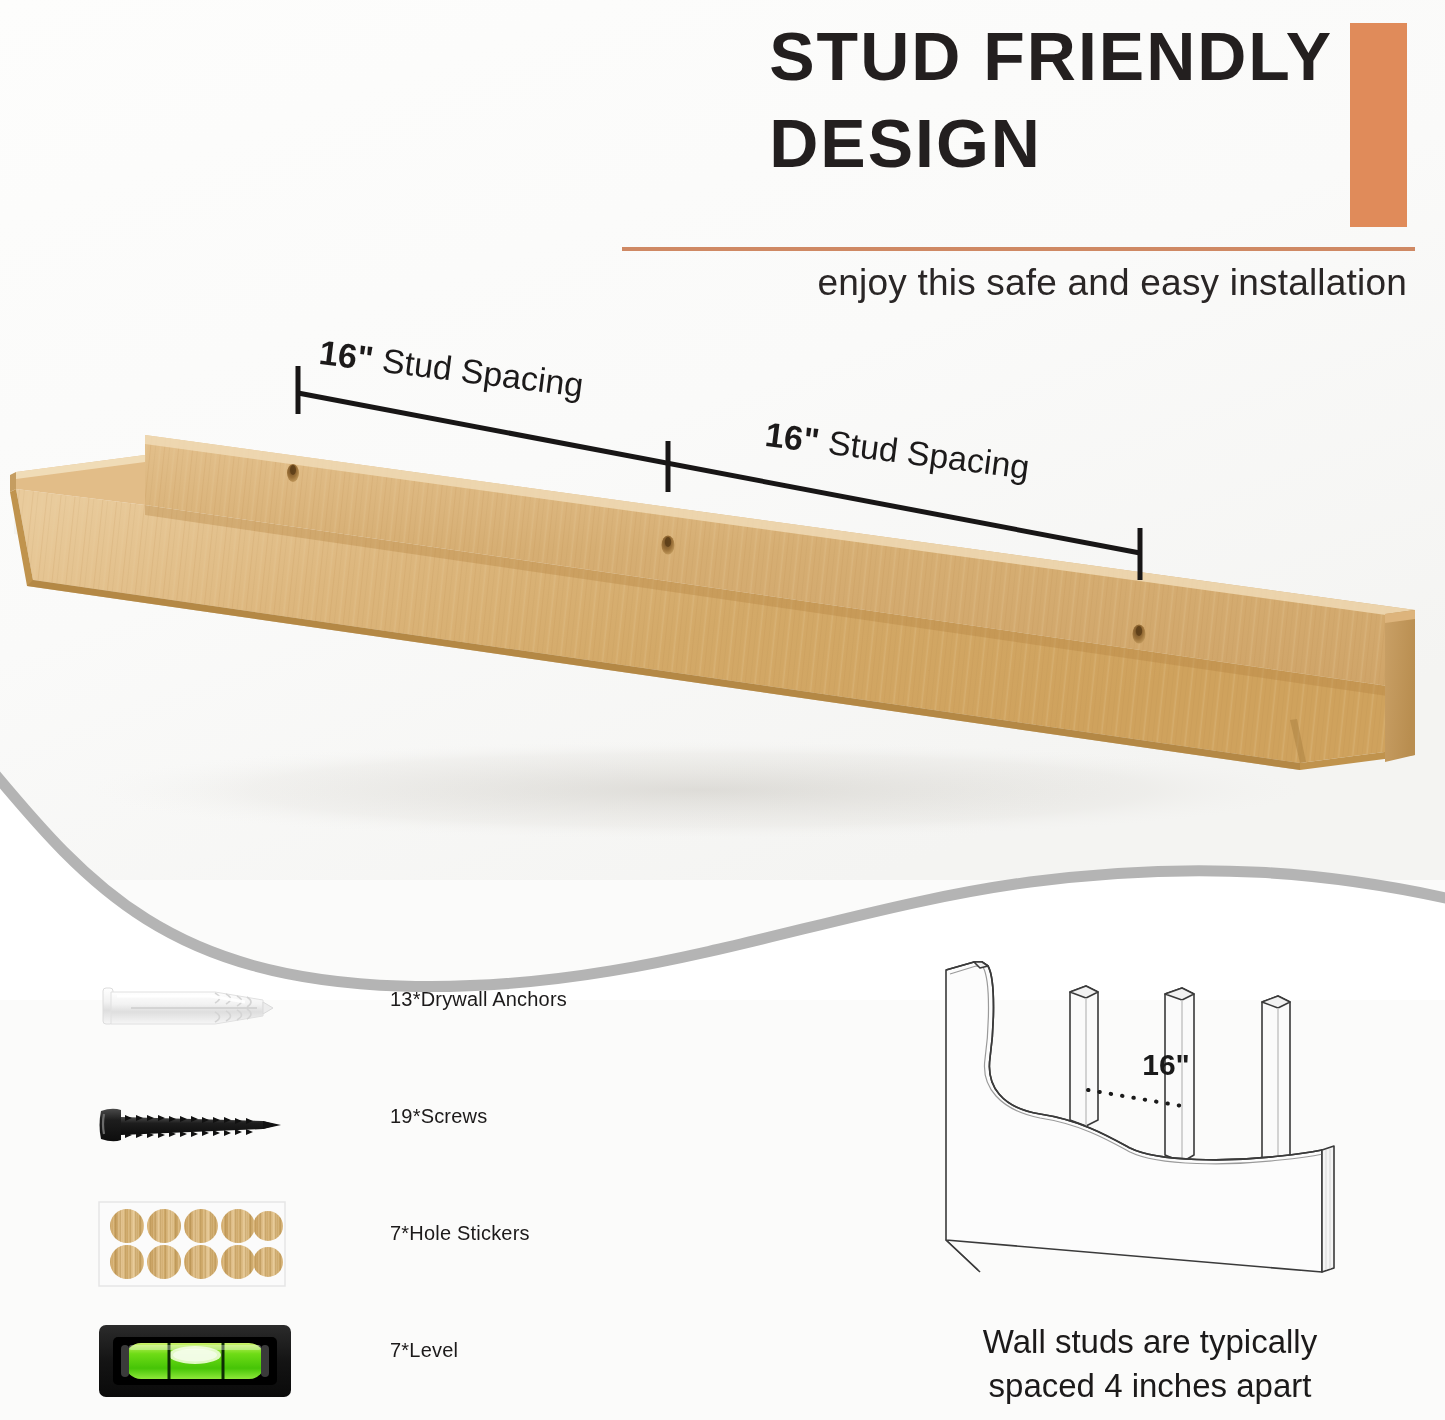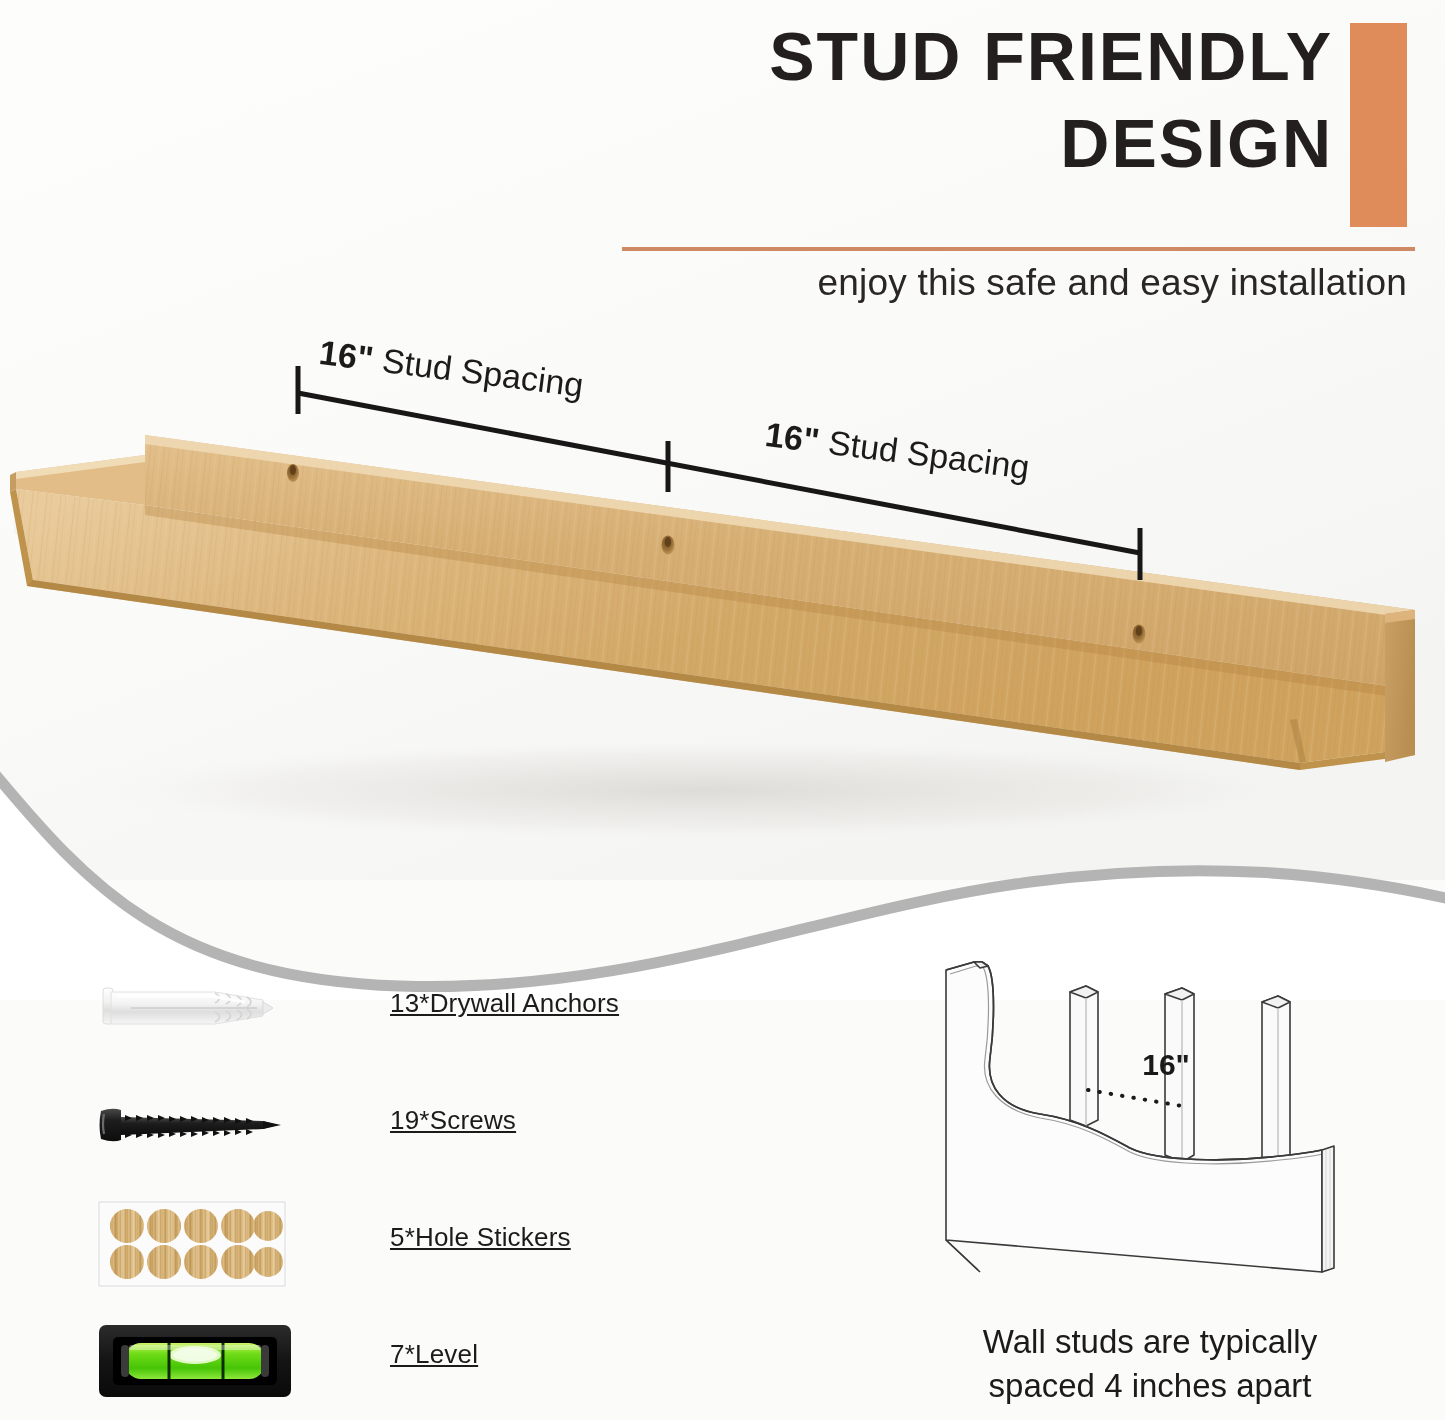--- a/index.html
+++ b/index.html
@@ -7,21 +7,21 @@
     width:1445px;height:1420px;
     background:#fbfbfa;
     font-family:"Liberation Sans", sans-serif;
     overflow:hidden;
     position:relative;
   }
   .stage{position:absolute;inset:0;width:1445px;height:1420px;overflow:hidden;}
 
   
   .header{position:absolute;left:600px;top:8px;width:845px;height:310px;}
-  .title-block{position:absolute;right:112px;top:14px;text-align:right;}
+  .title-block{position:absolute;right:112px;top:14px;text-align:left;}
   .title-l1{
     font-size:68px;font-weight:bold;letter-spacing:2px;color:#231f1f;
     line-height:1.02;white-space:nowrap;
   }
   .title-l2{
     font-size:68px;font-weight:bold;letter-spacing:2px;color:#231f1f;
     line-height:1.02;white-space:nowrap;margin-top:18px;
   }
   .accent-bar{
     position:absolute;left:1350px;top:23px;width:57px;height:204px;
@@ -50,21 +50,21 @@
 
   
   .wave{position:absolute;left:0;top:760px;width:1445px;height:240px;}
 
   
   .parts{position:absolute;left:95px;top:960px;width:640px;}
   .part-row{position:relative;height:117px;}
   .part-icon{position:absolute;left:0;top:0;width:205px;height:100px;}
   .part-label{
     position:absolute;left:295px;top:28px;
-    font-size:26px;color:#1c1a1a;white-space:nowrap;letter-spacing:0.2px;text-decoration:underline;
+    font-size:20px;color:#1c1a1a;white-space:nowrap;letter-spacing:0.2px;
   }
 
   
   .wall-diagram{position:absolute;left:930px;top:950px;width:440px;height:360px;}
   .wall-caption{
     position:absolute;left:925px;top:1320px;width:450px;
     text-align:center;font-size:33px;color:#1c1a1a;line-height:1.33;
   }
 </style>
 </head>
@@ -352,21 +352,21 @@
               <circle cx="69" cy="68" r="17" fill="url(#dotGrain)"></circle>
             <circle cx="106" cy="68" r="17" fill="url(#dotWood)"></circle>
               <circle cx="106" cy="68" r="17" fill="url(#dotGrain)"></circle>
             <circle cx="143" cy="68" r="17" fill="url(#dotWood)"></circle>
               <circle cx="143" cy="68" r="17" fill="url(#dotGrain)"></circle>
             <circle cx="173" cy="68" r="15" fill="url(#dotWood)"></circle>
               <circle cx="173" cy="68" r="15" fill="url(#dotGrain)"></circle>
           </g>
         </svg>
       </div>
-      <div class="part-label">5*Hole Stickers</div>
+      <div class="part-label">7*Hole Stickers</div>
     </div>
 
     <div class="part-row">
       <div class="part-icon">
         <svg width="205" height="100" viewBox="0 0 205 100">
           <defs>
             <linearGradient id="vialG" x1="0" y1="0" x2="0" y2="1">
               <stop offset="0%" stop-color="#cdf36a"></stop>
               <stop offset="30%" stop-color="#6fdc16"></stop>
               <stop offset="70%" stop-color="#46c406"></stop>

